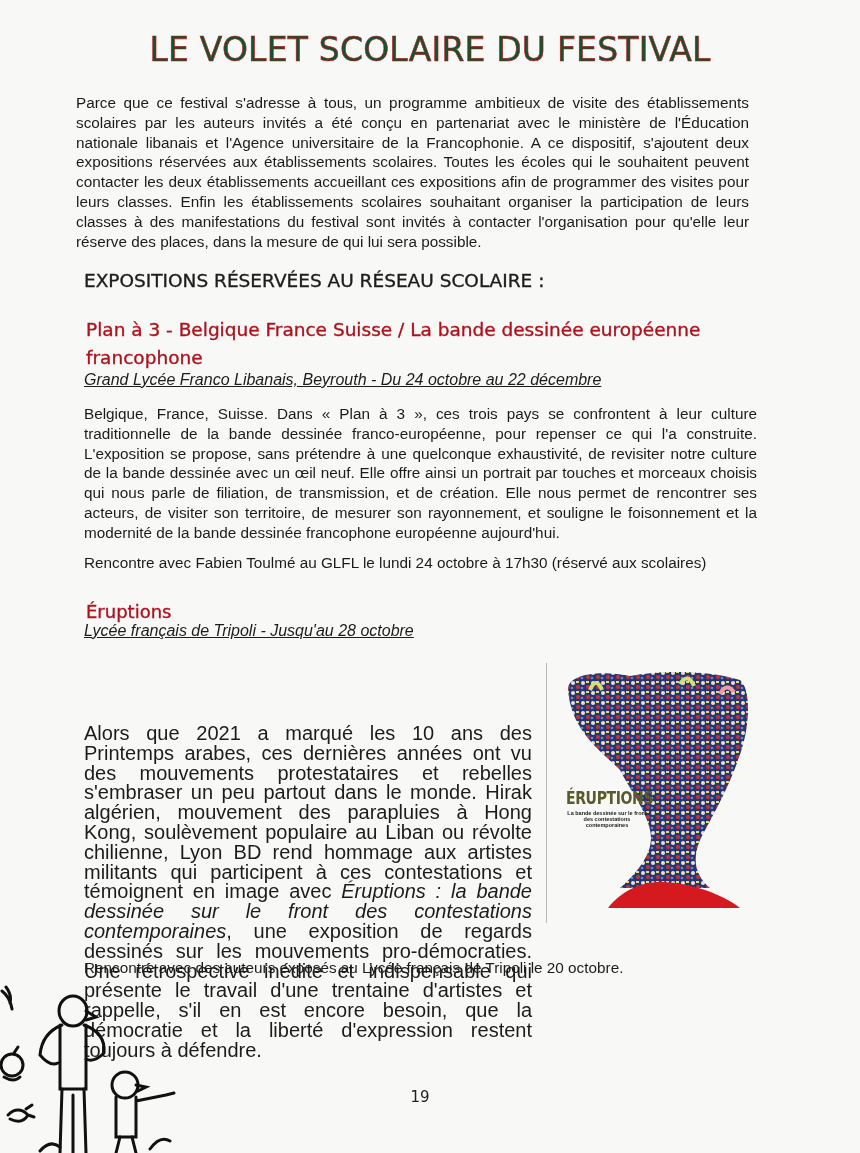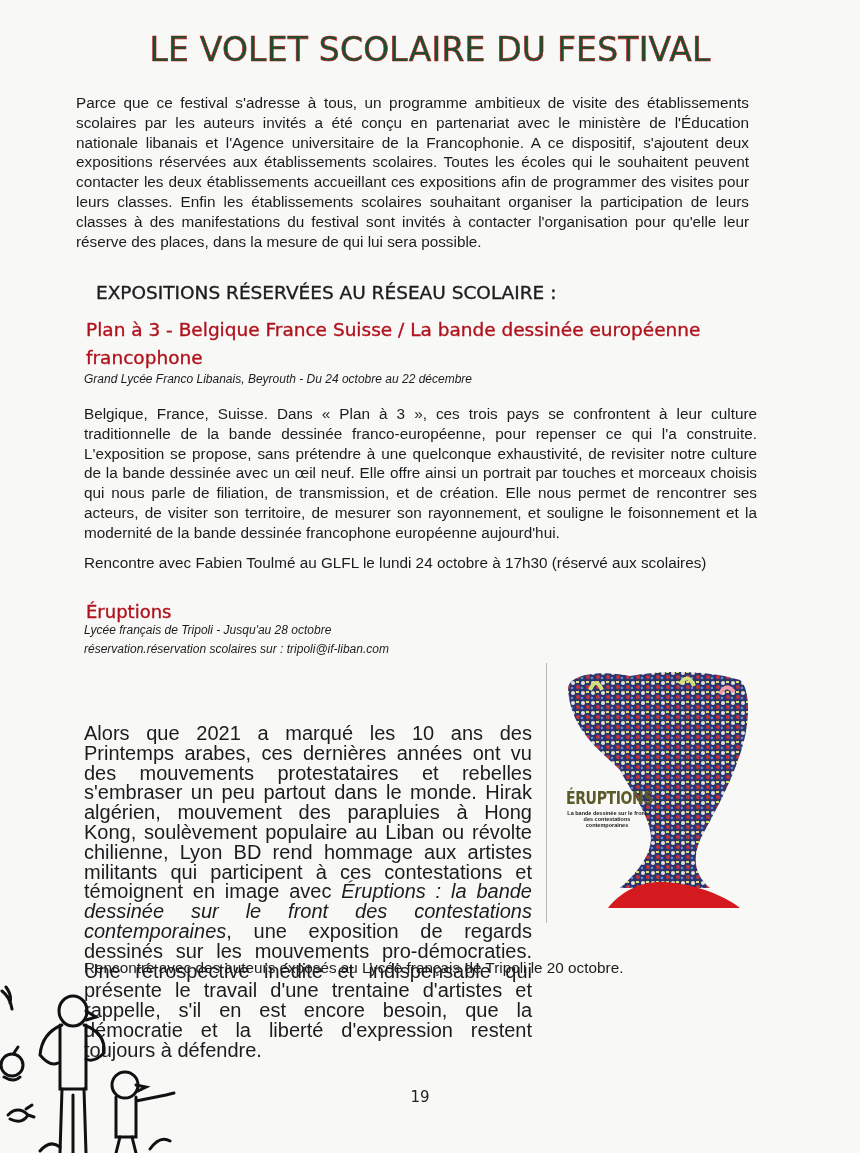--- a/index.html
+++ b/index.html
@@ -15,31 +15,31 @@
     color: #14532d; letter-spacing: 0.2px; margin: 0;
     -webkit-text-stroke: 0.6px #c8101d;
   }
   .intro {
     position: absolute; top: 93px; left: 76px; width: 673px;
     font-size: 15.3px; line-height: 19.8px; text-align: justify; margin: 0;
   }
   .section-heading {
     position: absolute; top: 270px; left: 84px;
     font-family: "DejaVu Sans", sans-serif; font-size: 18.5px; color: #1c1c1c;
-    margin: 12px; font-weight: normal; -webkit-text-stroke: 0.35px #1c1c1c;
+    margin: 0; font-weight: normal; -webkit-text-stroke: 0.35px #1c1c1c;
   }
   .expo-title {
     position: absolute; left: 84px; margin: 2px;
     font-family: "DejaVu Sans", sans-serif; color: #b0121c; font-weight: normal;
     font-size: 18.5px; line-height: 28px; -webkit-text-stroke: 0.35px #b0121c;
   }
   .expo1-title { top: 314px; width: 680px; }
   .expo2-title { top: 596px; font-size: 18px; }
   .meta {
-    position: absolute; left: 84px; font-style: italic; font-size: 12px; line-height: 19px; margin: 0;
+    position: absolute; left: 84px; font-style: italic; font-size: 16px; line-height: 19px; margin: 0; text-decoration: underline;
   }
   .expo1-meta { top: 370px; }
   .expo2-meta { top: 621px; width: 671px; text-align: justify; }
   .expo2-meta span { display: block; }
   .expo2-meta .line2 { text-align: justify; text-align-last: justify; }
   .p-block {
     position: absolute; left: 84px; font-size: 15.3px; line-height: 19.8px; text-align: justify; margin: 0;
   }
   .expo1-desc { top: 404px; width: 673px; }
   .expo1-event { top: 553px; }
@@ -77,21 +77,20 @@
 <h2 class="section-heading">EXPOSITIONS RÉSERVÉES AU RÉSEAU SCOLAIRE :</h2>
 
 <h3 class="expo-title expo1-title">Plan à 3 - Belgique France Suisse / La bande dessinée européenne francophone</h3>
 <p class="meta expo1-meta">Grand Lycée Franco Libanais, Beyrouth -  Du 24 octobre au 22 décembre</p>
 <p class="p-block expo1-desc">Belgique, France, Suisse. Dans « Plan à 3 », ces trois pays se confrontent à leur culture traditionnelle de la bande dessinée franco-européenne, pour repenser ce qui l'a construite. L'exposition se propose, sans prétendre à une quelconque exhaustivité, de revisiter notre culture de la bande dessinée avec un œil neuf. Elle offre ainsi un portrait par touches et morceaux choisis qui nous parle de filiation, de transmission, et de création. Elle nous permet de rencontrer ses acteurs, de visiter son territoire, de mesurer son rayonnement, et souligne le foisonnement et la modernité de la bande dessinée francophone européenne aujourd'hui.</p>
 <p class="p-block expo1-event">Rencontre avec Fabien Toulmé au GLFL le lundi 24 octobre à 17h30 (réservé aux scolaires)</p>
 
 <h3 class="expo-title expo2-title">Éruptions</h3>
 <p class="meta expo2-meta">
   <span>Lycée français de Tripoli - Jusqu'au 28 octobre</span>
-  <span>réservation.réservation scolaires sur : tripoli@if-liban.com</span>
 </p>
 
 <p class="p-block expo2-desc"><span>Alors que 2021 a marqué les 10 ans des Printemps arabes, ces dernières années ont vu des mouvements protestataires et rebelles s'embraser un peu partout dans le monde. Hirak algérien, mouvement des parapluies à Hong Kong, soulèvement populaire au Liban ou révolte chilienne, Lyon BD rend hommage aux artistes militants qui participent à ces contestations et témoignent en image avec </span><i>Éruptions : la bande dessinée sur le front des contestations contemporaines</i><span>, une exposition de regards dessinés sur les mouvements pro-démocraties. Une rétrospective inédite et indispensable qui présente le travail d'une trentaine d'artistes et rappelle, s'il en est encore besoin, que la démocratie et la liberté d'expression restent toujours à défendre.</span></p>
 
 <div class="divider-v"></div>
 
 <div class="cover">
   <svg width="196" height="250" viewBox="0 0 196 250">
     <defs>
       <pattern id="crowd" width="10" height="10" patternUnits="userSpaceOnUse">

